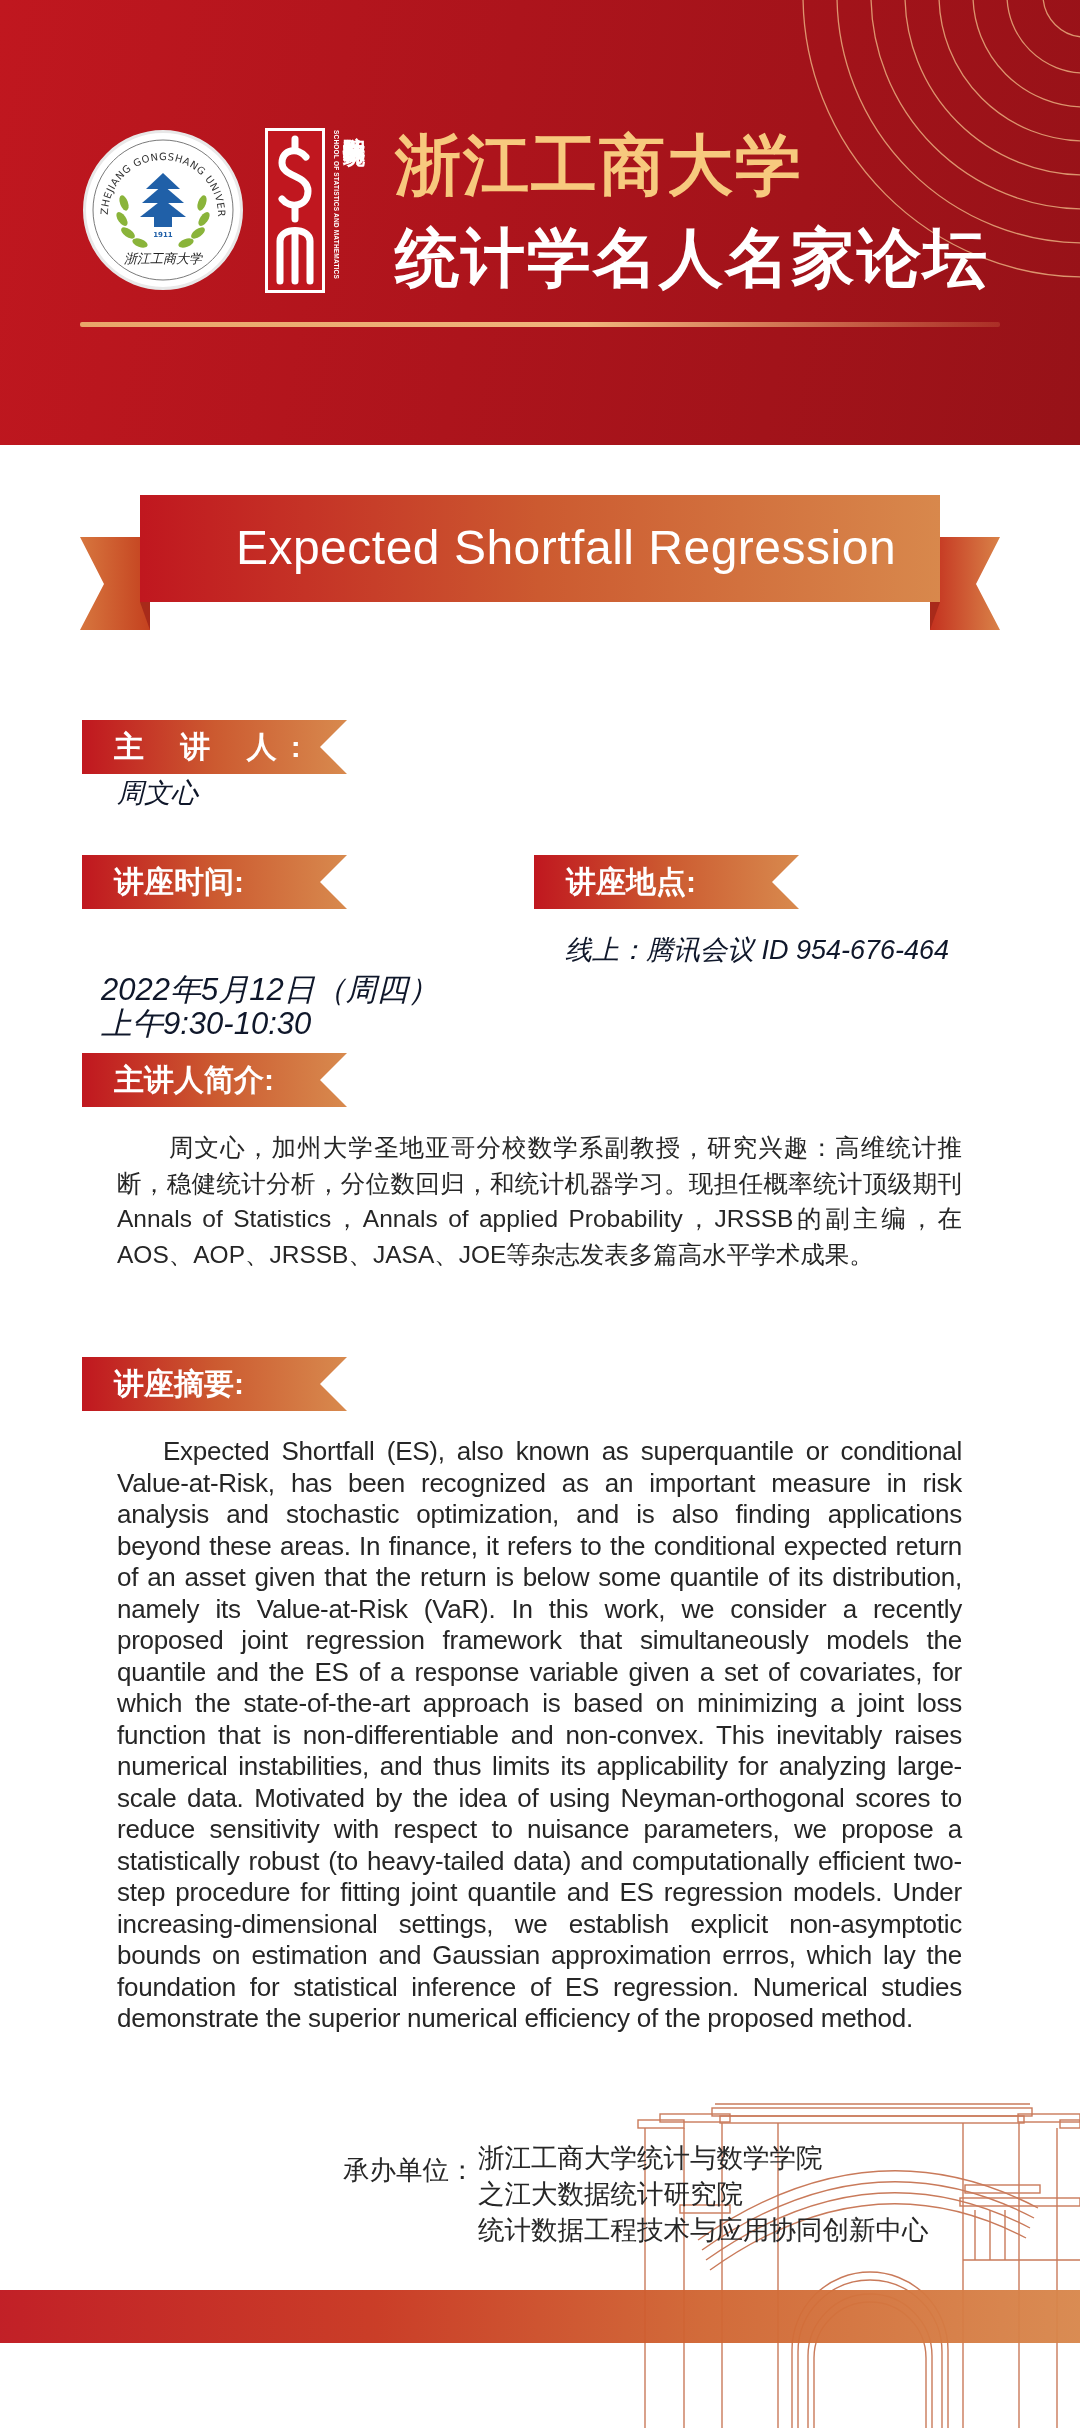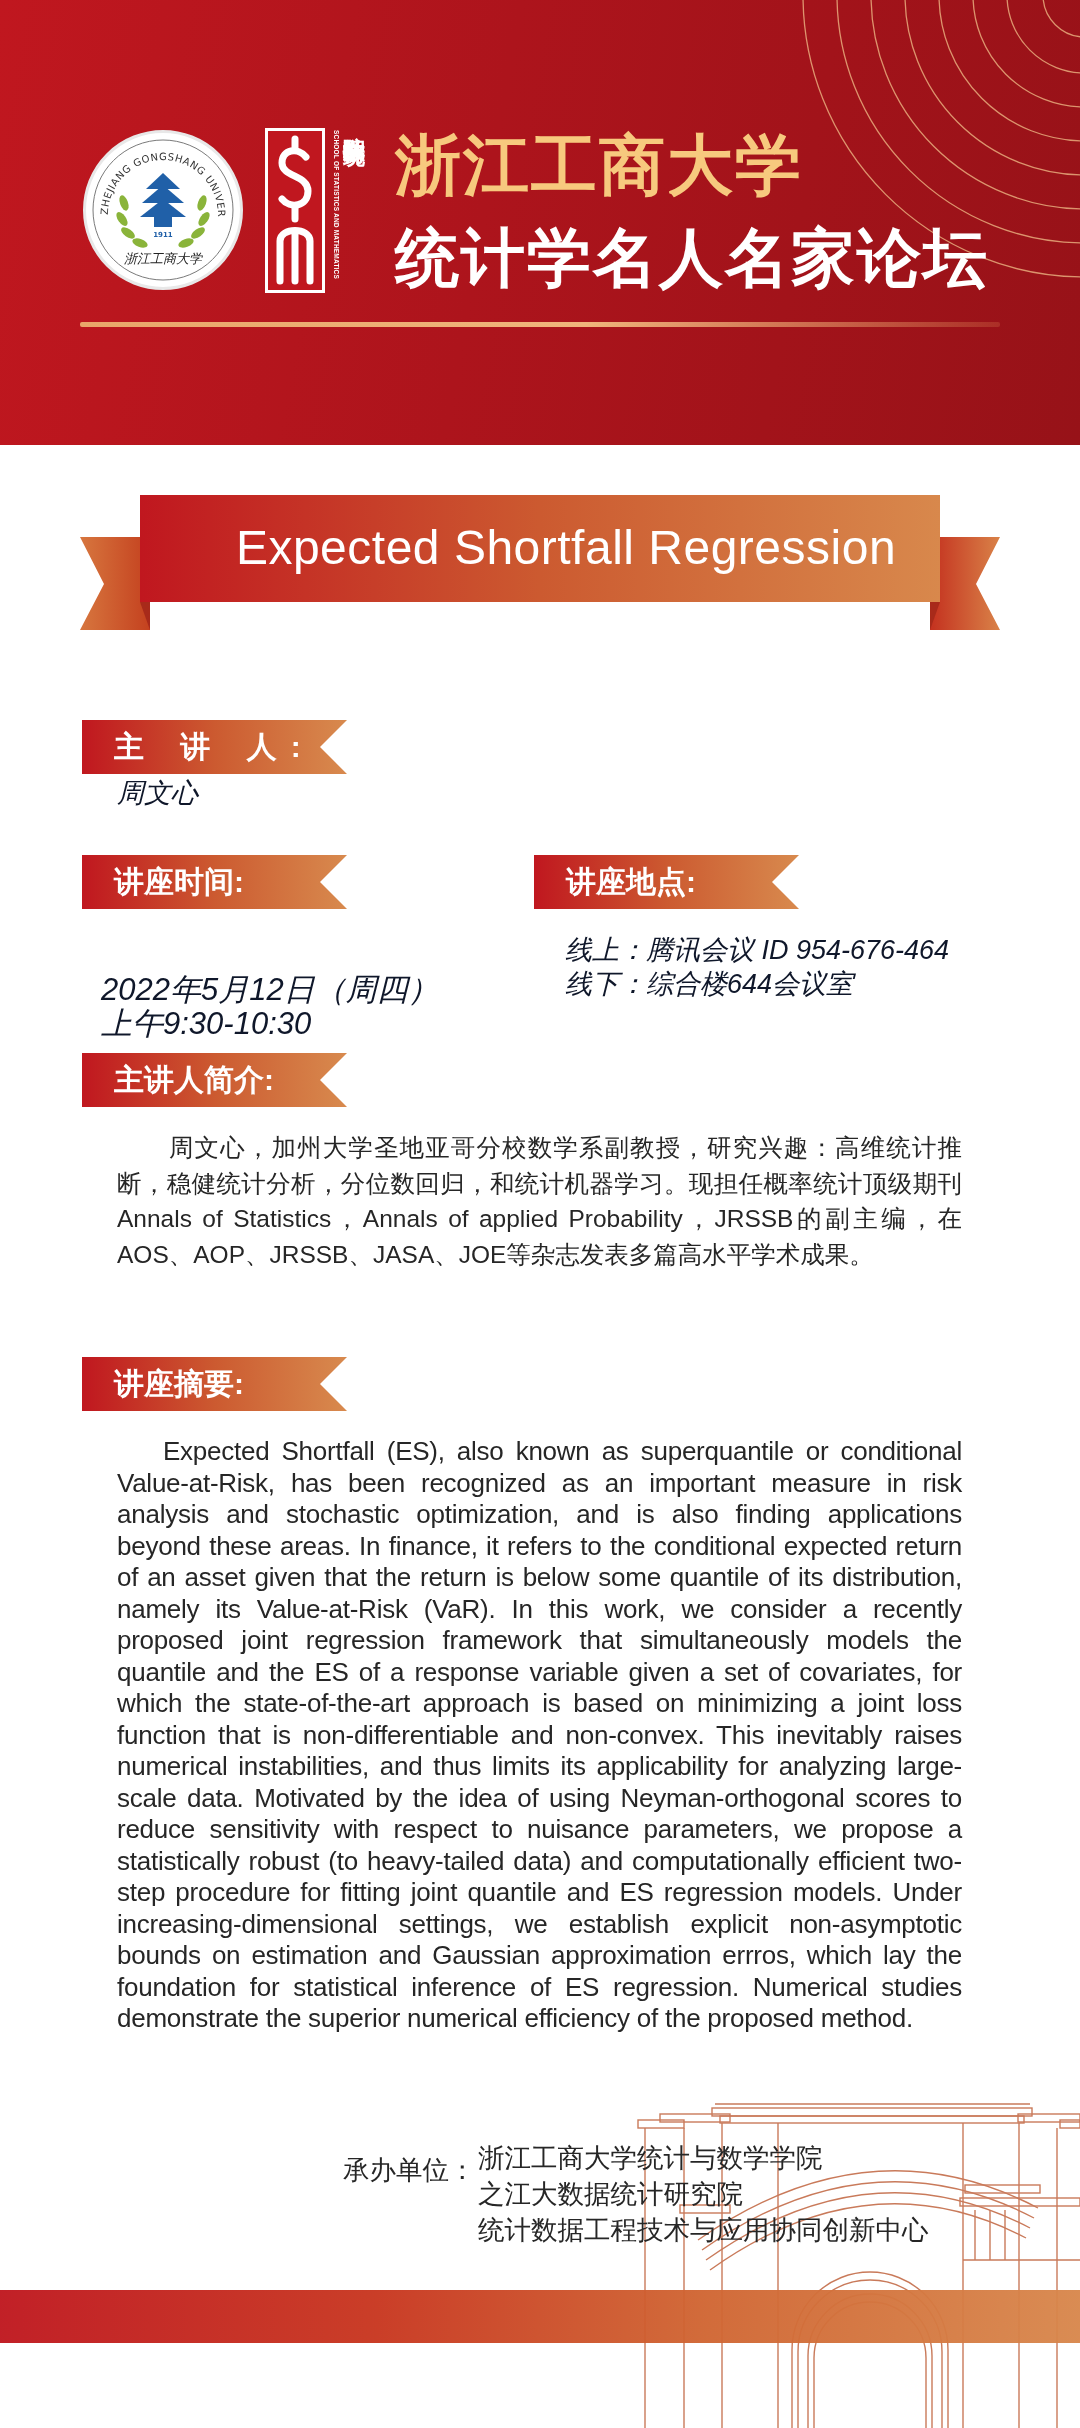--- a/index.html
+++ b/index.html
@@ -223,21 +223,20 @@
 </div>
 
 <div class="tag" style="left:534px; top:855px;">
   <svg width="265" height="54" viewBox="0 0 265 54">
     <polygon points="0,0 265,0 238,27 265,54 0,54" fill="url(#tagGrad)"></polygon>
   </svg>
   <div class="tag-label">讲座地点:</div>
 </div>
 <div class="text venue-block">
   <div>线上：腾讯会议 ID 954-676-464</div>
-  <div>线下：综合楼644会议室</div>
 </div>
 
 <div class="tag" style="left:82px; top:1053px;">
   <svg width="265" height="54" viewBox="0 0 265 54">
     <polygon points="0,0 265,0 238,27 265,54 0,54" fill="url(#tagGrad)"></polygon>
   </svg>
   <div class="tag-label">主讲人简介:</div>
 </div>
 <div class="bio">周文心，加州大学圣地亚哥分校数学系副教授，研究兴趣：高维统计推断，稳健统计分析，分位数回归，和统计机器学习。现担任概率统计顶级期刊Annals of Statistics，Annals of applied Probability，JRSSB的副主编，在AOS、AOP、JRSSB、JASA、JOE等杂志发表多篇高水平学术成果。</div>
 

